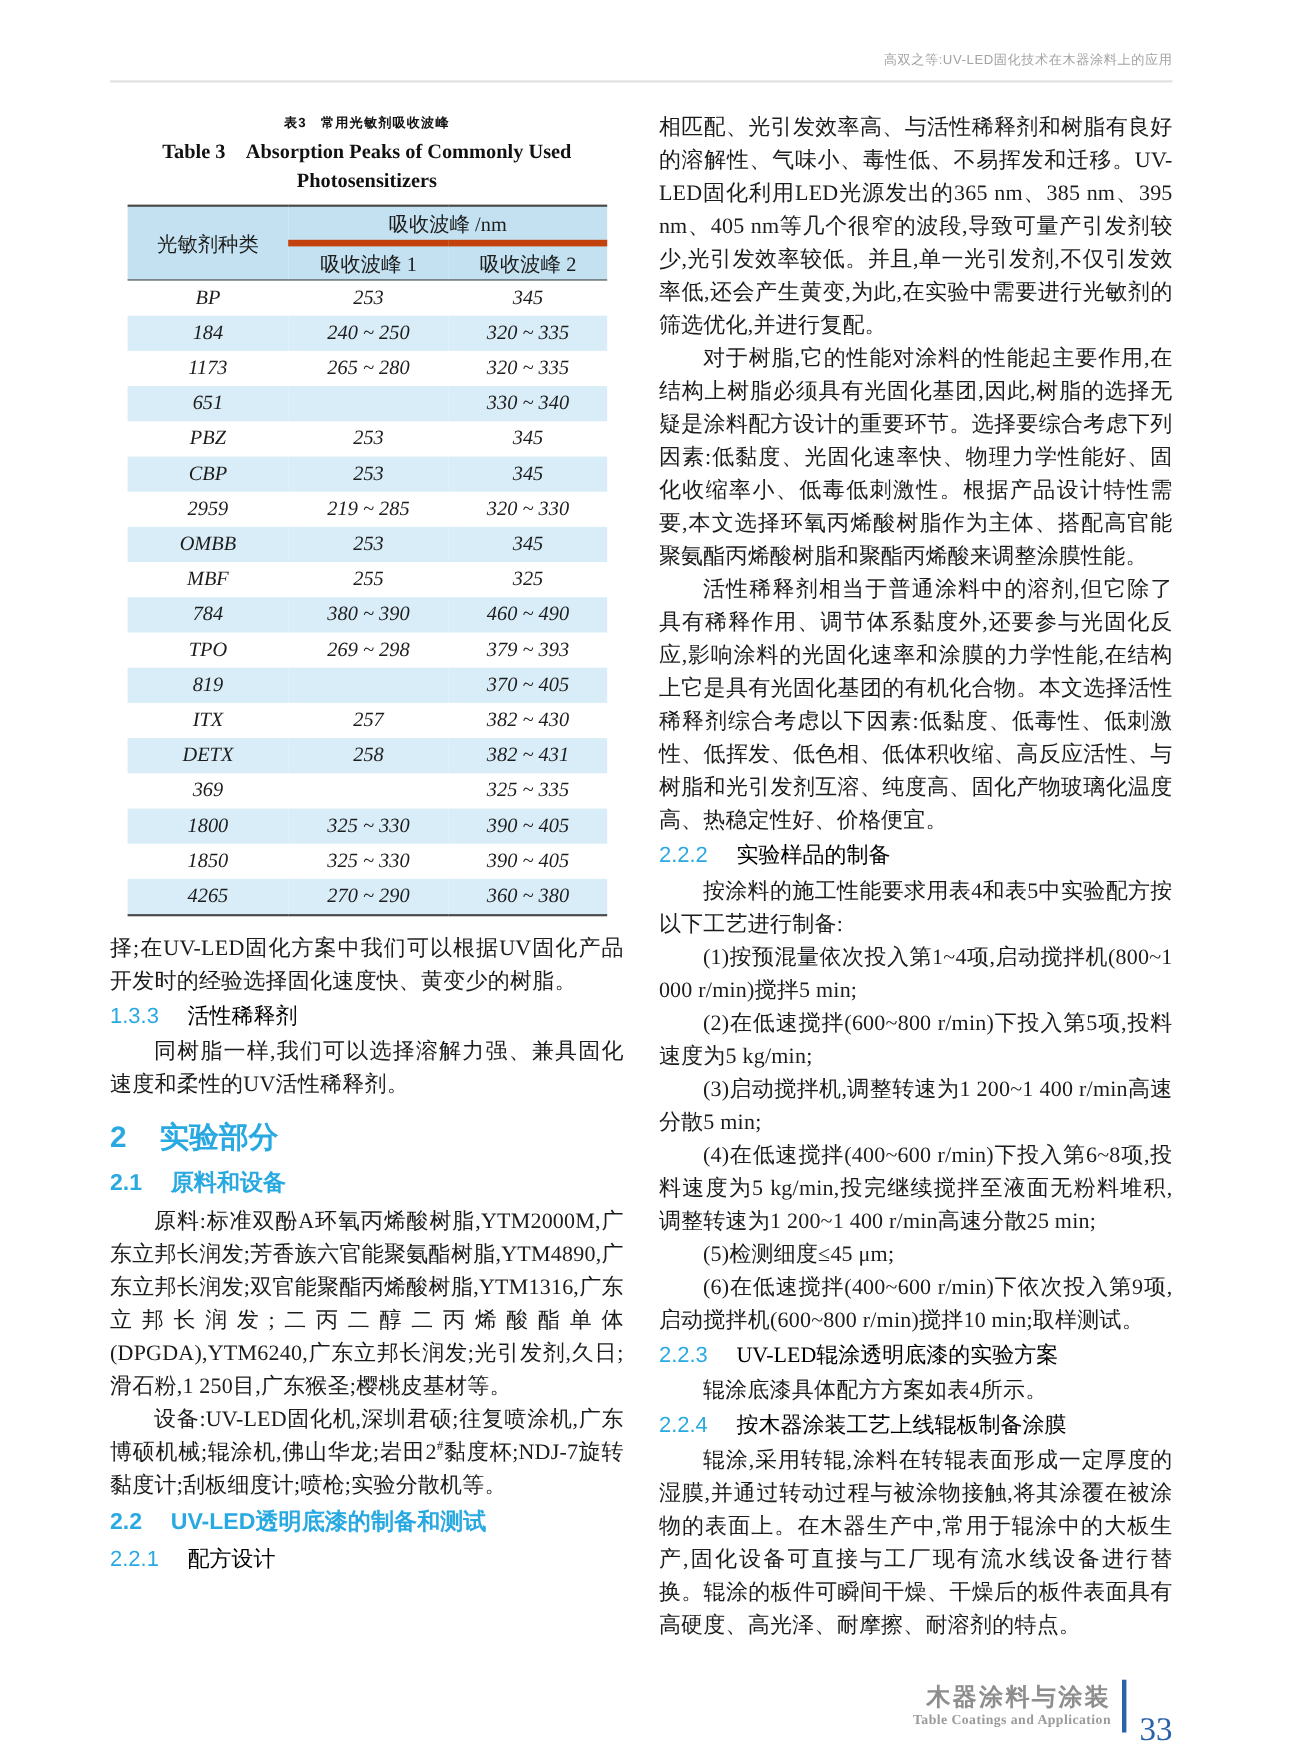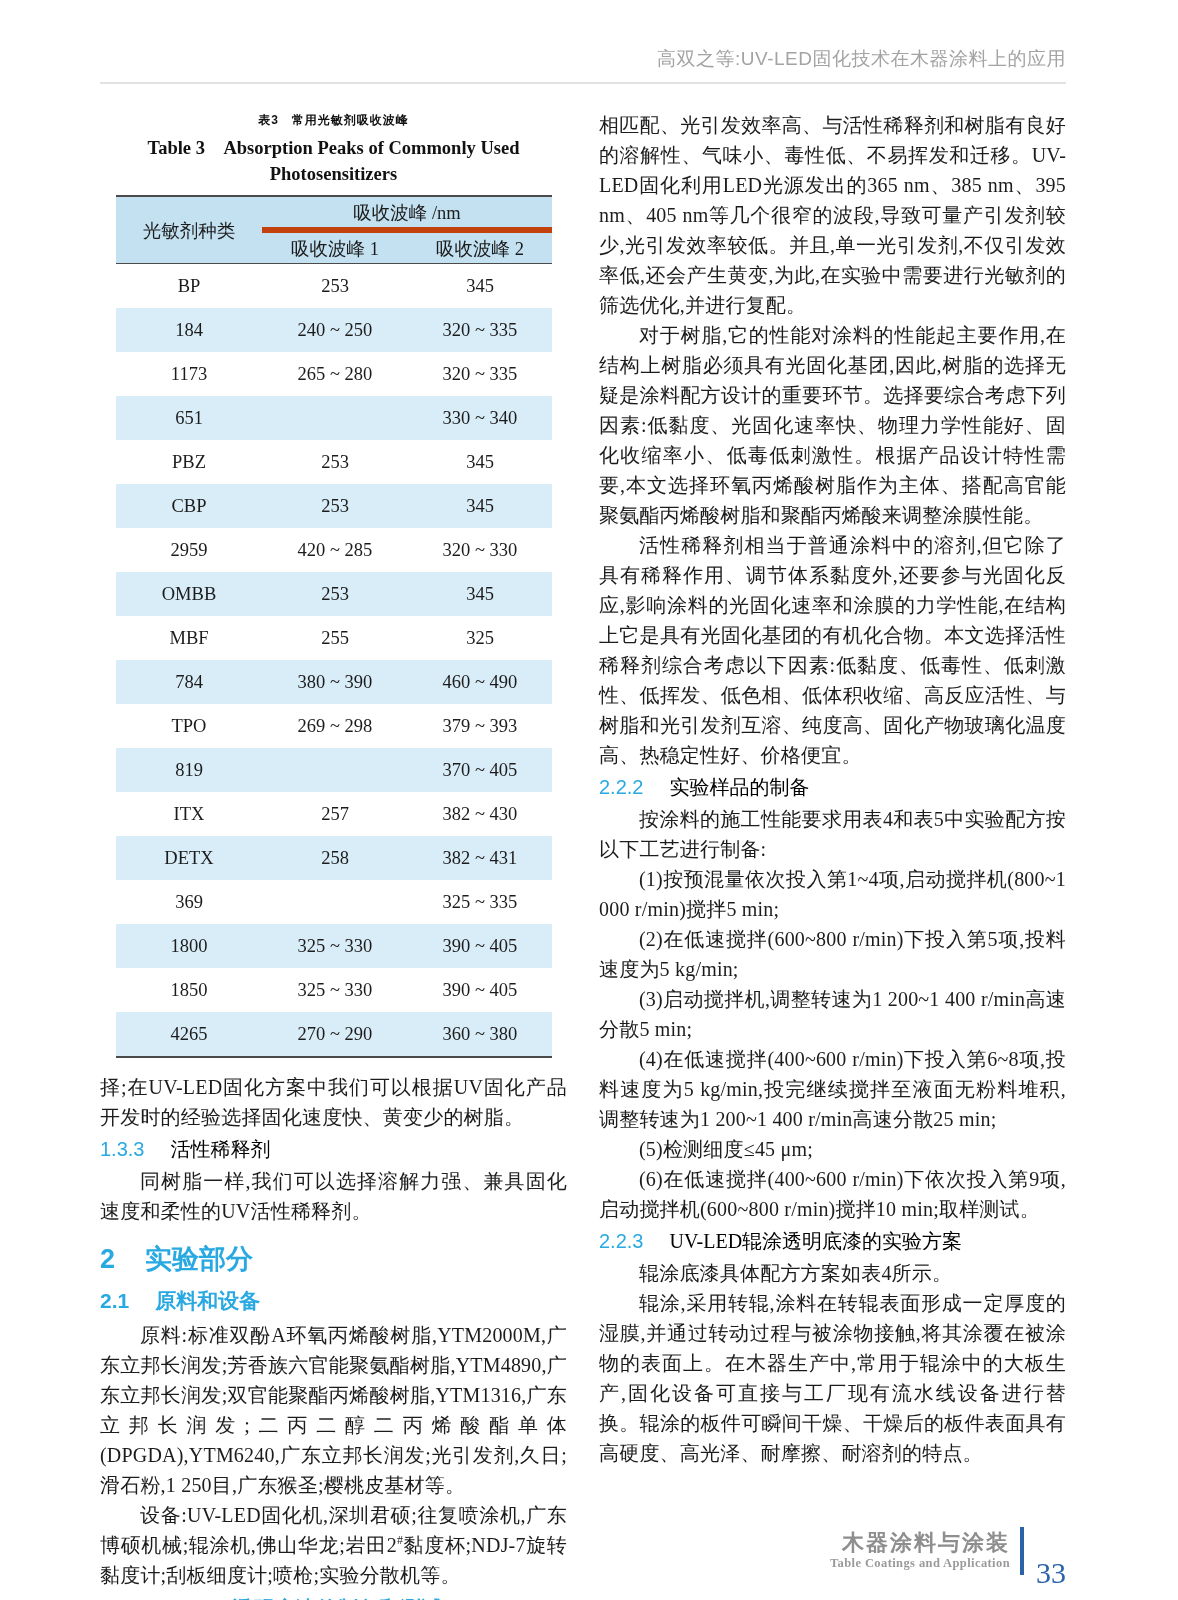--- a/index.html
+++ b/index.html
@@ -5,21 +5,21 @@
   html,body{margin:0;padding:0;}
   body{
     width:1178px;height:1600px;position:relative;background:#ffffff;
     font-family:"Liberation Serif", serif;color:#1c1c1c;overflow:hidden;
   }
   .page{padding:0 112px 0 100px;}
   
   .running-head{
     padding-top:46px;text-align:right;
     font-family:"Liberation Sans", sans-serif;
-    font-size:19px;color:#a3a3a3;letter-spacing:0.5px;
+    font-size:12px;color:#a3a3a3;letter-spacing:0.5px;
   }
   .head-rule{border:0;border-top:2px solid #e2e2e2;margin:10px 0 0 0;}
   
   .columns{display:flex;gap:32px;margin-top:26px;}
   .col{width:467px;}
   
   .cap-zh{
     text-align:center;font-family:"Liberation Sans", sans-serif;
     font-weight:bold;font-size:12px;color:#111;margin:2px 0 6px 0;letter-spacing:1px;
   }
@@ -29,21 +29,21 @@
   
   table.t3{
     border-collapse:collapse;width:436px;margin-left:16px;
     border-top:2px solid #4a4a4a;border-bottom:2px solid #4a4a4a;
     font-size:18.5px;
   }
   table.t3 th, table.t3 td{padding:0;text-align:center;font-weight:normal;}
   table.t3 thead th{background:#c3e1f0;height:30px;}
   th.group{border-bottom:6px solid #c2410c;}
   table.t3 thead tr:last-child th, th.rowspan2{border-bottom:1.5px solid #4a4a4a;}
-  table.t3 tbody td{height:44px;}
+  table.t3 tbody td{height:32px;font-style:italic;}
   table.t3 tbody tr.alt td{background:#d9edf8;}
   td.name{text-align:left;padding-left:44px;}
   col.c1{width:146px;} col.c2{width:146px;} col.c3{width:144px;}
   
   .para{
     font-size:20px;line-height:30px;text-align:justify;margin:0;
     letter-spacing:0.2px;
   }
   .indent{text-indent:2em;} .gap-m{margin-top:4px;}
   
@@ -135,21 +135,21 @@
               <td>253</td>
               <td>345</td>
             </tr>
             <tr class="alt">
               <td class="name">CBP</td>
               <td>253</td>
               <td>345</td>
             </tr>
             <tr>
               <td class="name">2959</td>
-              <td>420 ~ 285</td>
+              <td>219 ~ 285</td>
               <td>320 ~ 330</td>
             </tr>
             <tr class="alt">
               <td class="name">OMBB</td>
               <td>253</td>
               <td>345</td>
             </tr>
             <tr>
               <td class="name">MBF</td>
               <td>255</td>
@@ -251,20 +251,23 @@
       <p class="para indent">(4)在低速搅拌(400~600 r/min)下投入第6~8项,投料速度为5 kg/min,投完继续搅拌至液面无粉料堆积,调整转速为1 200~1 400 r/min高速分散25 min;</p>
       <p class="para indent">(5)检测细度≤45 μm;</p>
       <p class="para indent">(6)在低速搅拌(400~600 r/min)下依次投入第9项,启动搅拌机(600~800 r/min)搅拌10 min;取样测试。</p>
 
       <div class="h-sub">
         <span class="num">2.2.3</span><span class="ttl">UV-LED辊涂透明底漆的实验方案</span>
       </div>
 
       <p class="para indent">辊涂底漆具体配方方案如表4所示。</p>
 
+      <div class="h-sub">
+        <span class="num">2.2.4</span><span class="ttl">按木器涂装工艺上线辊板制备涂膜</span>
+      </div>
 
       <p class="para indent">辊涂,采用转辊,涂料在转辊表面形成一定厚度的湿膜,并通过转动过程与被涂物接触,将其涂覆在被涂物的表面上。在木器生产中,常用于辊涂中的大板生产,固化设备可直接与工厂现有流水线设备进行替换。辊涂的板件可瞬间干燥、干燥后的板件表面具有高硬度、高光泽、耐摩擦、耐溶剂的特点。</p>
     </div>
   </div>
 </div>
 
 <div class="footer">
   <div class="f-names">
     <div class="f-zh">木器涂料与涂装</div>
     <div class="f-en">Table Coatings and Application</div>

